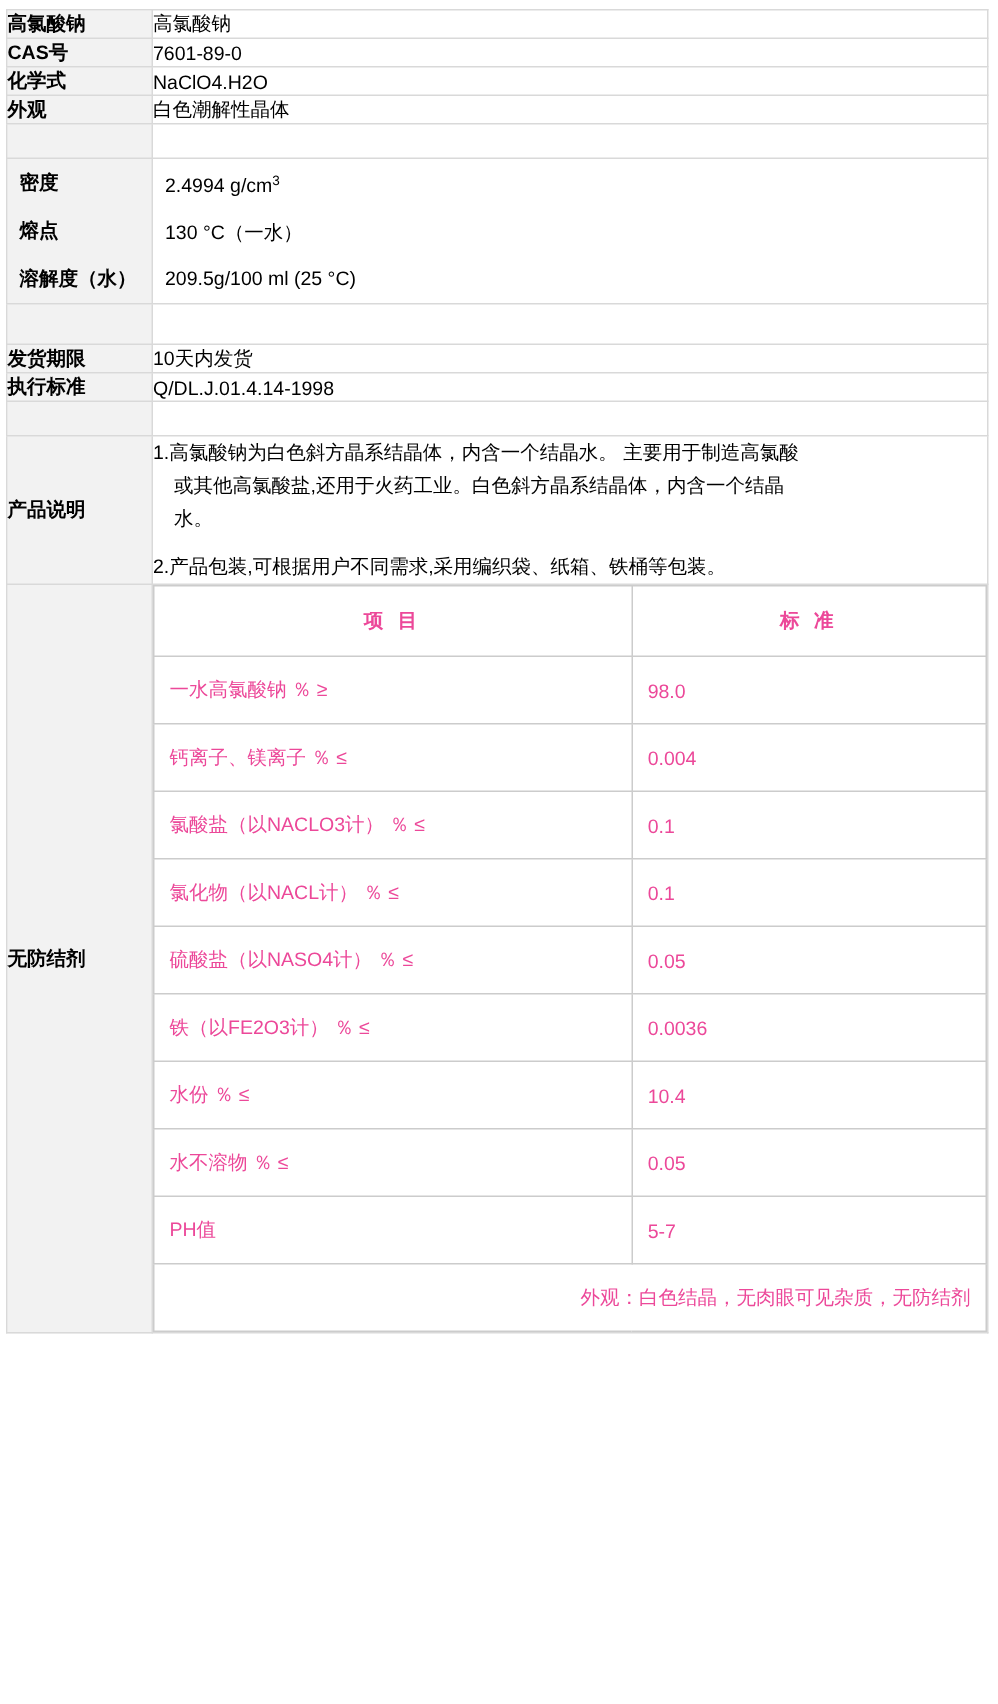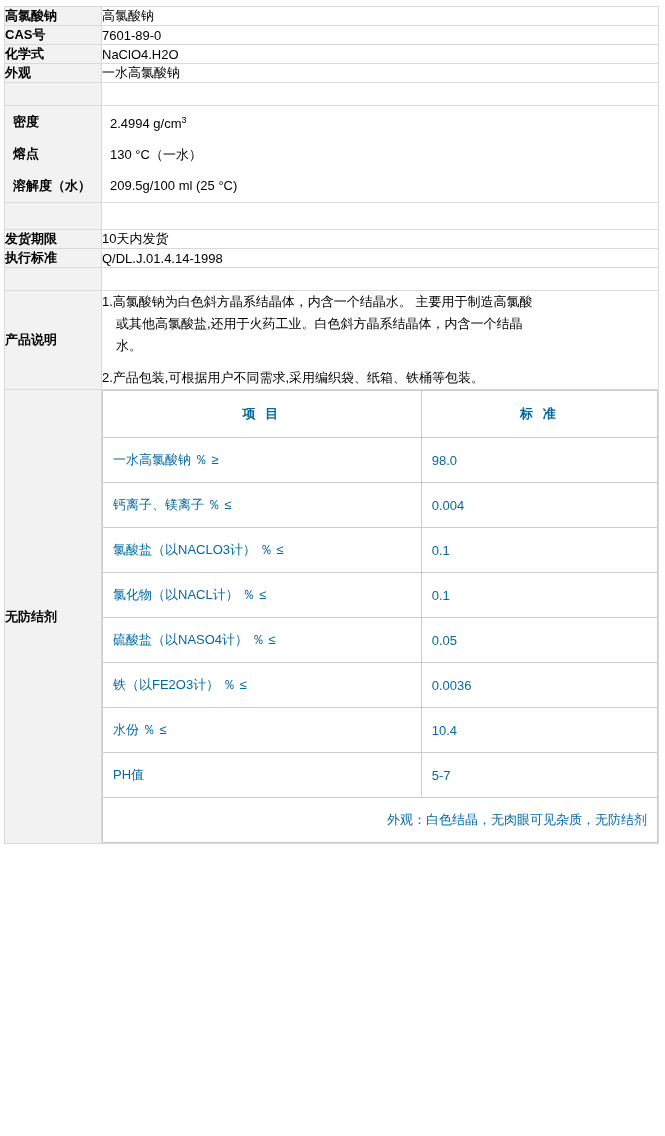--- a/index.html
+++ b/index.html
@@ -80,21 +80,21 @@
   }
   table.indicators {
     border-collapse: collapse;
     width: 100%;
     table-layout: fixed;
   }
   table.indicators td {
     border: 1px solid #cccccc;
     padding: 13px 10px;
     font-size: 13px;
-    color: #0369a1;
+    color: #ec4899;
   }
   table.indicators td.head {
     text-align: center;
     font-weight: bold;
     letter-spacing: 3px;
     padding: 14px 10px;
   }
   table.indicators td.item {
     width: 58%;
   }
@@ -120,21 +120,21 @@
       <tr>
         <td class="label">CAS号</td>
         <td class="value">7601-89-0</td>
       </tr>
       <tr>
         <td class="label">化学式</td>
         <td class="value">NaClO4.H2O</td>
       </tr>
       <tr>
         <td class="label">外观</td>
-        <td class="value">一水高氯酸钠</td>
+        <td class="value">白色潮解性晶体</td>
       </tr>
 
       <tr>
         <td class="label" style="height:22px;"></td>
         <td class="value"></td>
       </tr>
 
       <tr>
         <td class="label stack-label">
           <div>密度</div>
@@ -210,20 +210,24 @@
               </tr>
               <tr class="tall">
                 <td class="item">铁（以FE2O3计） ％ ≤</td>
                 <td class="std">0.0036</td>
               </tr>
               <tr class="tall">
                 <td class="item">水份 ％ ≤</td>
                 <td class="std">10.4</td>
               </tr>
               <tr class="tall">
+                <td class="item">水不溶物 ％ ≤</td>
+                <td class="std">0.05</td>
+              </tr>
+              <tr class="tall">
                 <td class="item">PH值</td>
                 <td class="std">5-7</td>
               </tr>
               <tr class="note-row tall">
                 <td colspan="2">外观：白色结晶，无肉眼可见杂质，无防结剂</td>
               </tr>
             </tbody>
           </table>
         </td>
       </tr>

